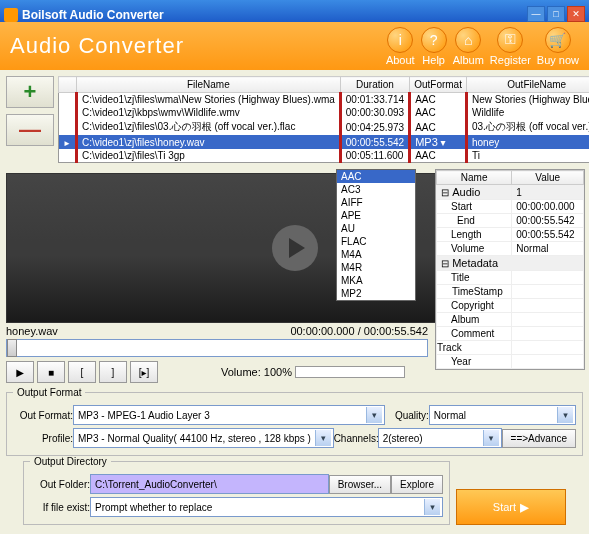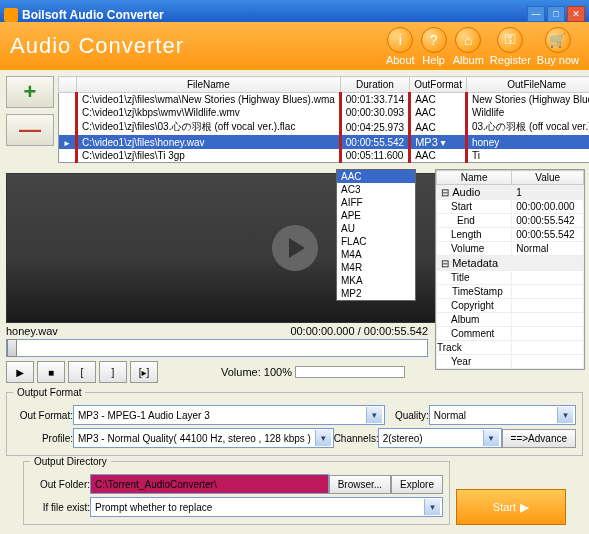--- a/index.html
+++ b/index.html
@@ -45,21 +45,21 @@
 fieldset{border:1px solid #bbb;margin:0 6px;padding:4px 6px}
 legend{font-size:10px;padding:0 4px}
 .frow{display:flex;align-items:center;margin:3px 0}
 .flabel{width:60px;text-align:right;font-size:10px}
 .combobox{flex:1;height:20px;background:#fff;border:1px solid #7a9acc;display:flex;align-items:center;padding:0 4px;font-size:10px;position:relative}
 .combobox::after{content:"▾";position:absolute;right:2px;top:1px;width:15px;height:16px;background:linear-gradient(#e8f0ff,#b8d0f0);border-left:1px solid #99b8e0;text-align:center;font-size:9px;line-height:16px;color:#345}
 .smallbtn{padding:3px 8px;background:linear-gradient(#fdfdfd,#e4e4e4);border:1px solid #999;font-size:10px}
 .startbtn{width:110px;height:36px;background:linear-gradient(#ffc855,#ff9a12);border:1px solid #d07000;color:#fff;font-size:18px;display:flex;align-items:center;justify-content:center;gap:4px}
 .bottom{display:flex;gap:6px;padding:0 23px;align-items:flex-end}
 .bottom fieldset{flex:1;margin:0}
-.textinput{flex:1;height:20px;background:#be185d;border:1px solid #7a9acc;padding:0 4px;font-size:10px}
+.textinput{flex:1;height:20px;background:#c4b5fd;border:1px solid #7a9acc;padding:0 4px;font-size:10px}
 </style>
 </head>
 <body>
 
 <div class="titlebar">
   <div class="titlebar-icon"></div>
   <div class="titlebar-text">Boilsoft Audio Converter</div>
   <div class="winbtn">—</div>
   <div class="winbtn">□</div>
   <div class="winbtn close">✕</div>

